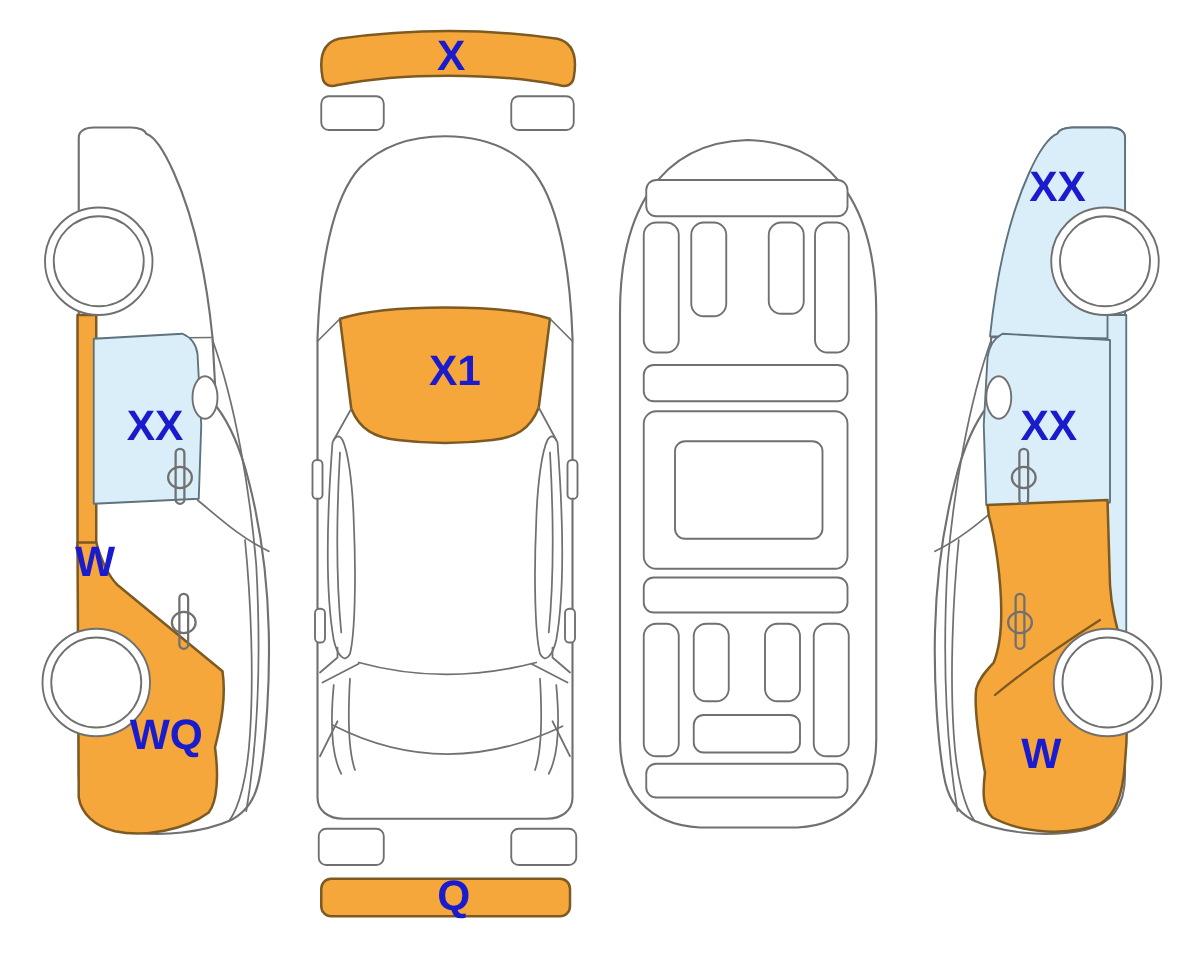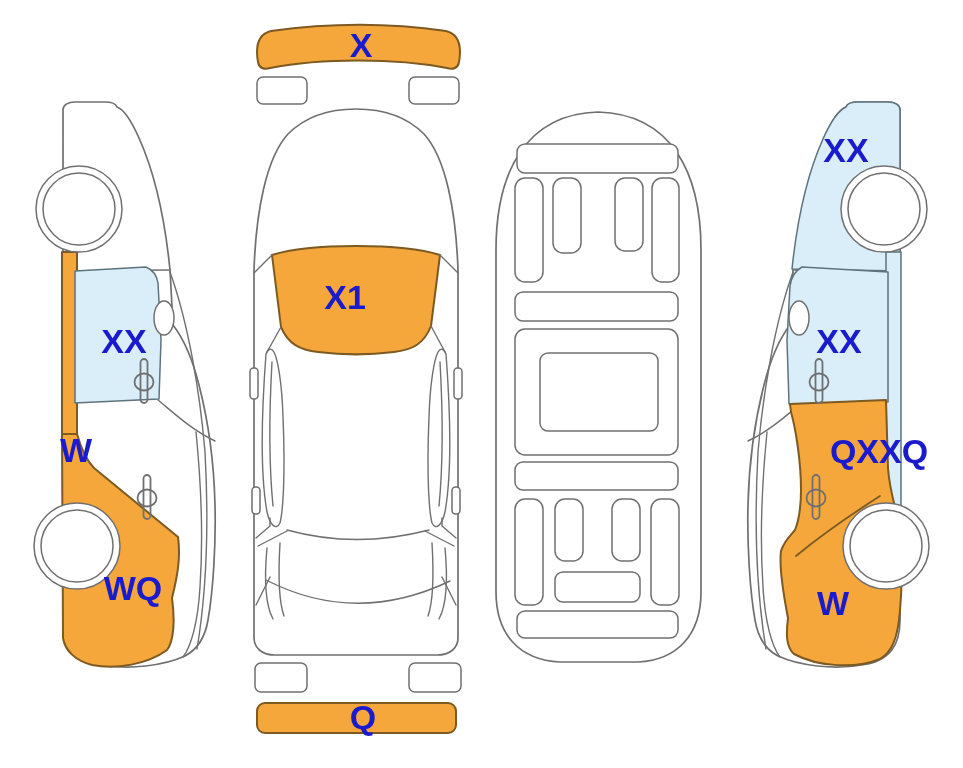--- a/index.html
+++ b/index.html
@@ -147,24 +147,23 @@
                C 783,592 779,566 781,551 C 784,541 790,536 795,530
                C 799,520 801,505 801,490 C 801,462 796,430 791,412 Z"></path>
       <path class="orgln" d="M 796,556 C 825,532 855,512 880,496"></path>
       <g transform="translate(963,0) scale(-1,1)">
         <use href="#front-parts"></use>
       </g>
     </g>
   </svg>
 
   <div class="lbl" style="left:361px;top:45px">X</div>
-  <div class="lbl" style="left:345px;top:297px">X1</div>
+  <div class="lbl" style="left:364px;top:297px">X1</div>
   <div class="lbl" style="left:363px;top:717px">Q</div>
 
   <div class="lbl" style="left:124px;top:341px">XX</div>
   <div class="lbl" style="left:76px;top:450px">W</div>
   <div class="lbl" style="left:133px;top:588px">WQ</div>
 
   <div class="lbl" style="left:846px;top:150px">XX</div>
   <div class="lbl" style="left:839px;top:341px">XX</div>
-  <div class="lbl" style="left:879px;top:451px">QXXQ</div>
   <div class="lbl" style="left:833px;top:603px">W</div>
 </div>
 
 </body></html>

